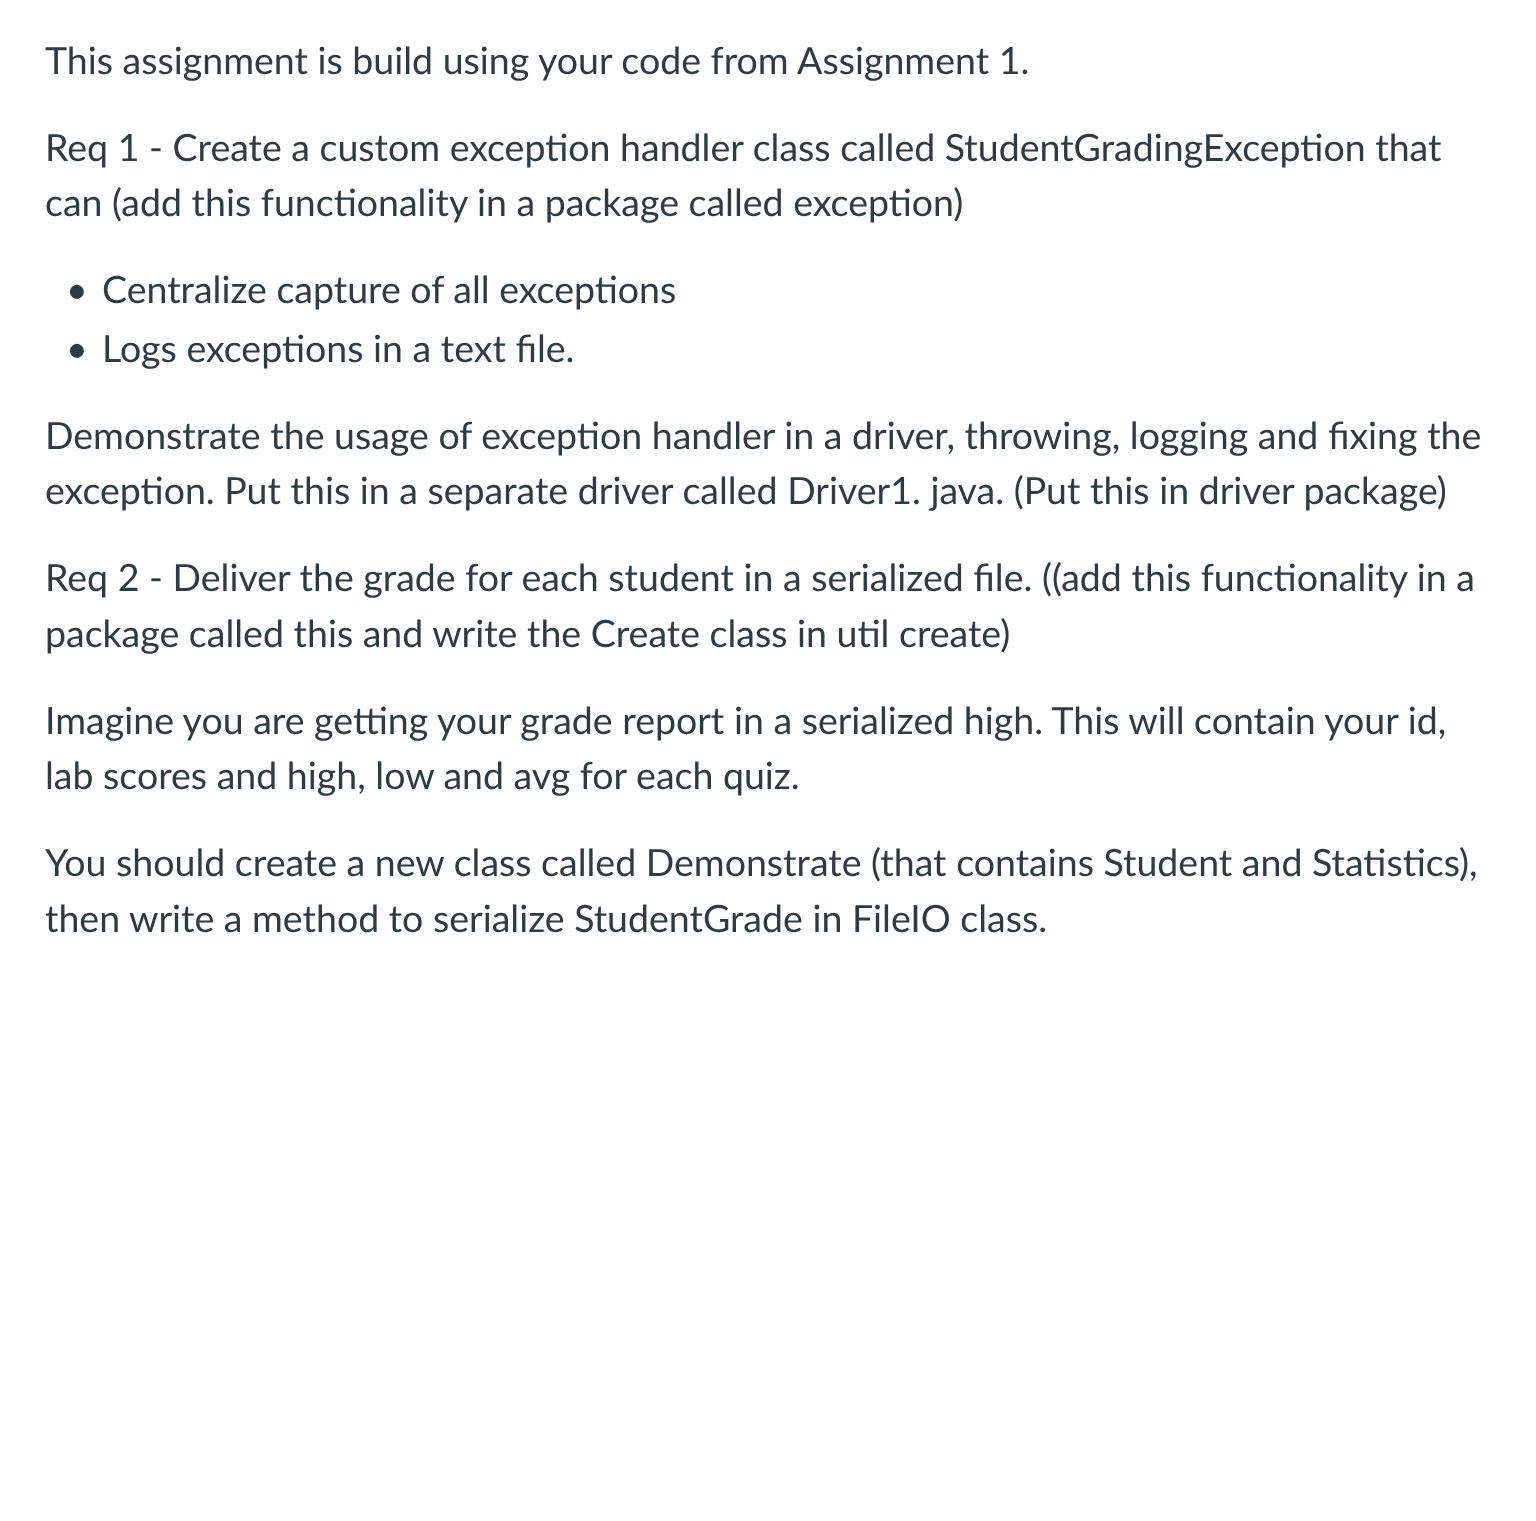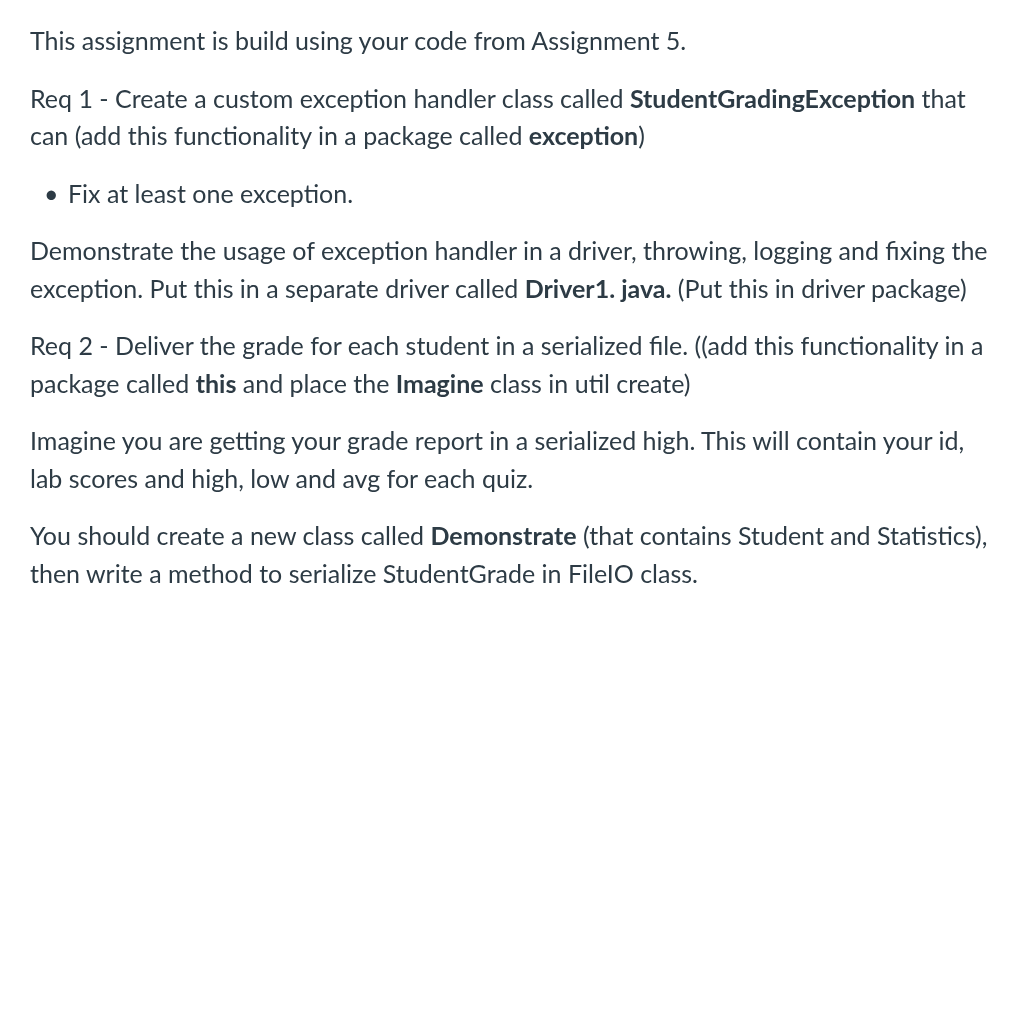--- a/index.html
+++ b/index.html
@@ -32,33 +32,34 @@
     }
     li::before {
       content: "•";
       position: absolute;
       left: 6px;
       top: 0;
       font-size: 25px;
       color: #2d3b45;
     }
     .bold {
-      font-weight: 700;
+      font-weight: 400;
     }
   </style>
 </head>
 <body>
 
-<p>This assignment is build using your code from Assignment 5.</p>
+<p>This assignment is build using your code from Assignment 1.</p>
 
 <p><span>Req 1 - Create a custom exception handler class called </span><span class="bold">StudentGradingException</span><span> that can (add this functionality in a package called </span><span class="bold">exception</span><span>)</span></p>
 
 <ul>
-  <li>Fix at least one exception.</li>
+  <li>Centralize capture of all exceptions</li>
+  <li>Logs exceptions in a text file.</li>
 </ul>
 
 <p><span>Demonstrate the usage of exception handler in a driver, throwing, logging and fixing the exception. Put this in a separate driver called </span><span class="bold">Driver1. java.</span><span>  (Put this in driver package)</span></p>
 
-<p><span>Req 2 - Deliver the grade for each student in a serialized file. ((add this functionality in a package called </span><span class="bold">this</span><span> and place the </span><span class="bold">Imagine</span><span> class in util create)</span></p>
+<p><span>Req 2 - Deliver the grade for each student in a serialized file. ((add this functionality in a package called </span><span class="bold">this</span><span> and write the </span><span class="bold">Create</span><span> class in util create)</span></p>
 
 <p>Imagine you are getting your grade report in a serialized high. This will contain your id, lab scores and high, low and avg for each quiz.</p>
 
 <p><span>You should create a new class called </span><span class="bold">Demonstrate</span><span> (that contains Student and Statistics), then write a method to serialize StudentGrade in FileIO class.</span></p>
 
 </body></html>

